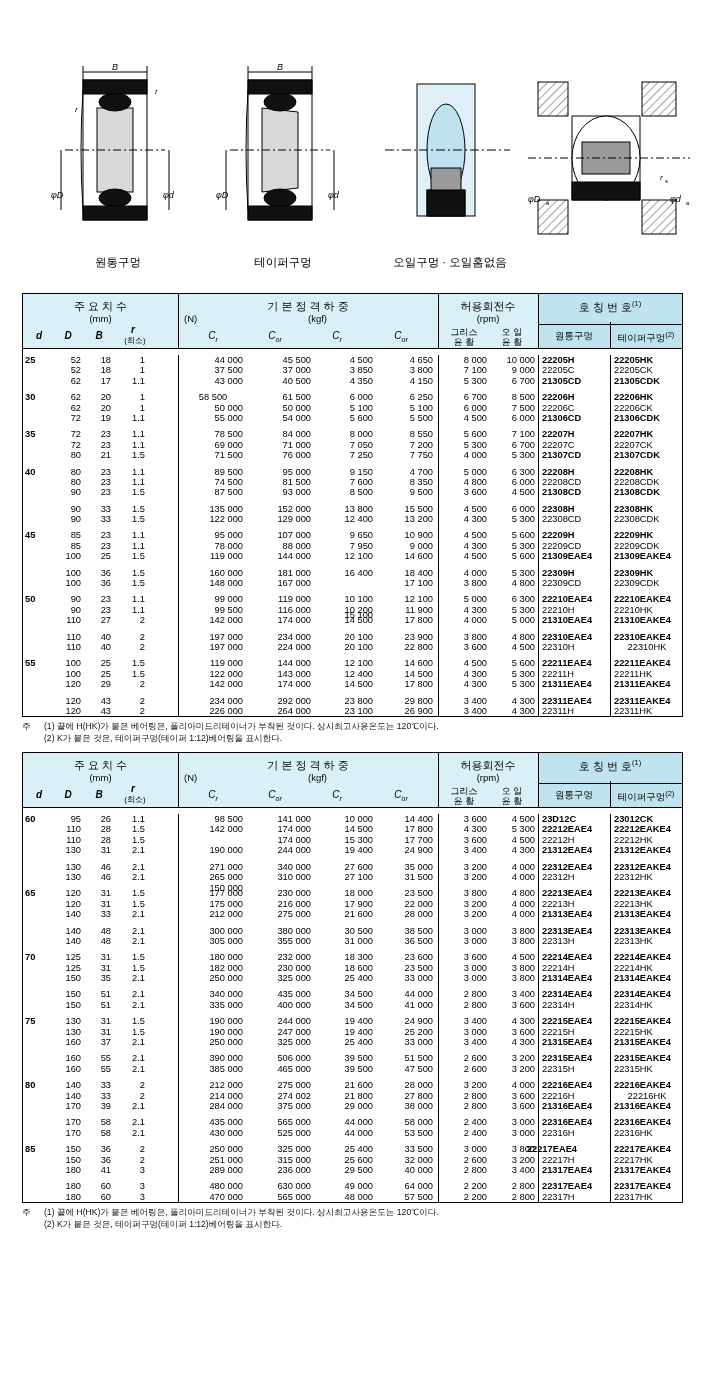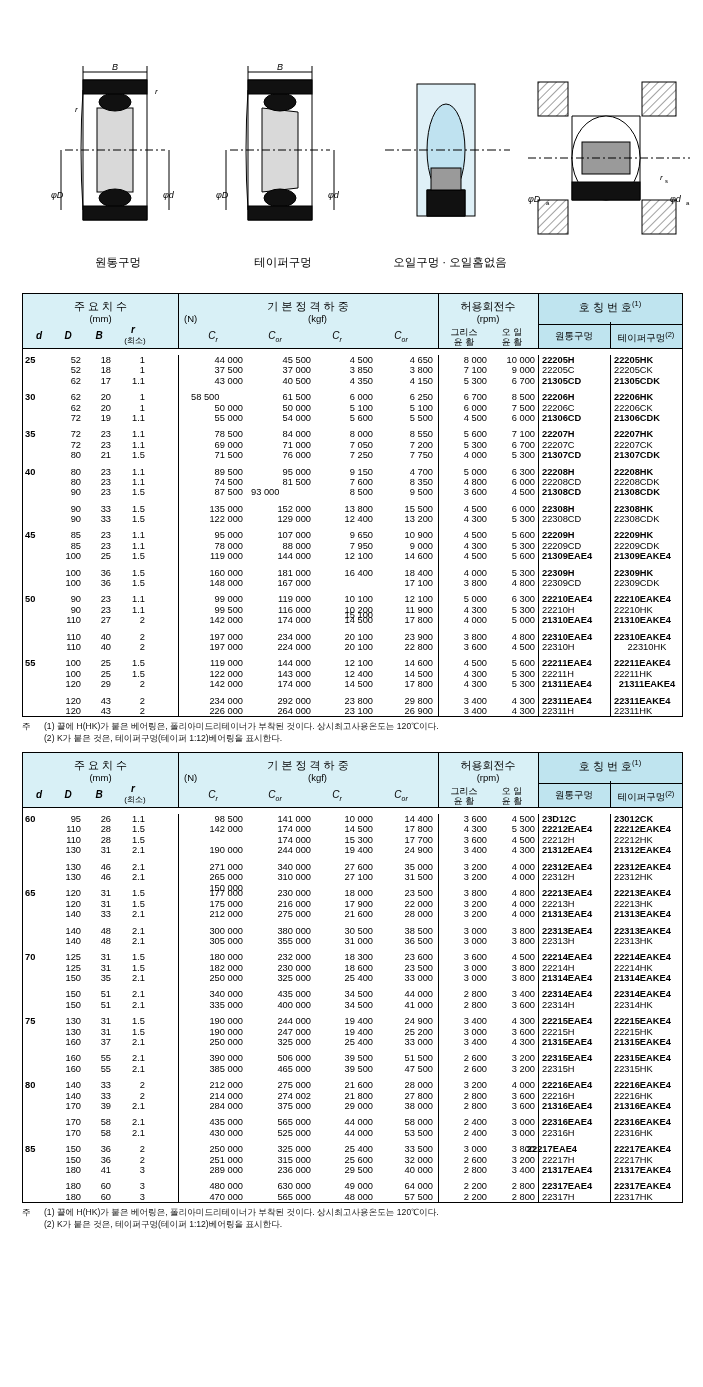--- a/index.html
+++ b/index.html
@@ -260,21 +260,21 @@
             <span class="bold" style="left: 519px; width: 66px; text-align: left;">21305CD</span>
             <span class="bold" style="left: 591px; width: 66px; text-align: left;">21305CDK</span>
           </div>
         </div>
         <div style="position: relative; margin-top: 6px;">
           <div class="row">
             <span class="bold" style="left: 2px; width: 26px; text-align: left;">30</span>
             <span style="left: 28px; width: 30px; text-align: right;">62</span>
             <span style="left: 60px; width: 28px; text-align: right;">20</span>
             <span style="left: 92px; width: 30px; text-align: right;">1</span>
-            <span style="left: 168px; width: 60px; text-align: left;">58 500</span>
+            <span style="left: 160px; width: 60px; text-align: center;">58 500</span>
             <span style="left: 228px; width: 60px; text-align: right;">61 500</span>
             <span style="left: 296px; width: 54px; text-align: right;">6 000</span>
             <span style="left: 356px; width: 54px; text-align: right;">6 250</span>
             <span style="left: 418px; width: 46px; text-align: right;">6 700</span>
             <span style="left: 468px; width: 44px; text-align: right;">8 500</span>
             <span class="bold" style="left: 519px; width: 66px; text-align: left;">22206H</span>
             <span class="bold" style="left: 591px; width: 66px; text-align: left;">22206HK</span>
           </div>
           <div class="row">
             <span style="left: 2px; width: 26px; text-align: left;"></span>
@@ -377,21 +377,21 @@
             <span style="left: 468px; width: 44px; text-align: right;">6 000</span>
             <span style="left: 519px; width: 66px; text-align: left;">22208CD</span>
             <span style="left: 591px; width: 66px; text-align: left;">22208CDK</span>
           </div>
           <div class="row">
             <span style="left: 2px; width: 26px; text-align: left;"></span>
             <span style="left: 28px; width: 30px; text-align: right;">90</span>
             <span style="left: 60px; width: 28px; text-align: right;">23</span>
             <span style="left: 92px; width: 30px; text-align: right;">1.5</span>
             <span style="left: 160px; width: 60px; text-align: right;">87 500</span>
-            <span style="left: 228px; width: 60px; ">93 000</span>
+            <span style="left: 228px; width: 60px; text-align: right;">93 000</span>
             <span style="left: 296px; width: 54px; text-align: right;">8 500</span>
             <span style="left: 356px; width: 54px; text-align: right;">9 500</span>
             <span style="left: 418px; width: 46px; text-align: right;">3 600</span>
             <span style="left: 468px; width: 44px; text-align: right;">4 500</span>
             <span class="bold" style="left: 519px; width: 66px; text-align: left;">21308CD</span>
             <span class="bold" style="left: 591px; width: 66px; text-align: left;">21308CDK</span>
           </div>
         </div>
         <div style="position: relative; margin-top: 6px;">
           <div class="row">
@@ -605,21 +605,21 @@
             <span style="left: 28px; width: 30px; text-align: right;">120</span>
             <span style="left: 60px; width: 28px; text-align: right;">29</span>
             <span style="left: 92px; width: 30px; text-align: right;">2</span>
             <span style="left: 160px; width: 60px; text-align: right;">142 000</span>
             <span style="left: 228px; width: 60px; text-align: right;">174 000</span>
             <span style="left: 296px; width: 54px; text-align: right;">14 500</span>
             <span style="left: 356px; width: 54px; text-align: right;">17 800</span>
             <span style="left: 418px; width: 46px; text-align: right;">4 300</span>
             <span style="left: 468px; width: 44px; text-align: right;">5 300</span>
             <span class="bold" style="left: 519px; width: 66px; text-align: left;">21311EAE4</span>
-            <span class="bold" style="left: 591px; width: 66px; text-align: center;">21311EAKE4</span>
+            <span class="bold" style="left: 591px; width: 66px; text-align: left;">21311EAKE4</span>
           </div>
         </div>
         <div style="position: relative; margin-top: 6px;">
           <div class="row">
             <span style="left: 2px; width: 26px; text-align: left;"></span>
             <span style="left: 28px; width: 30px; text-align: right;">120</span>
             <span style="left: 60px; width: 28px; text-align: right;">43</span>
             <span style="left: 92px; width: 30px; text-align: right;">2</span>
             <span style="left: 160px; width: 60px; text-align: right;">234 000</span>
             <span style="left: 228px; width: 60px; text-align: right;">292 000</span>
@@ -1027,21 +1027,21 @@
             <span style="left: 28px; width: 30px; text-align: right;">140</span>
             <span style="left: 60px; width: 28px; text-align: right;">33</span>
             <span style="left: 92px; width: 30px; text-align: right;">2</span>
             <span style="left: 160px; width: 60px; text-align: right;">214 000</span>
             <span style="left: 228px; width: 60px; text-align: right;">274 002</span>
             <span style="left: 296px; width: 54px; text-align: right;">21 800</span>
             <span style="left: 356px; width: 54px; text-align: right;">27 800</span>
             <span style="left: 418px; width: 46px; text-align: right;">2 800</span>
             <span style="left: 468px; width: 44px; text-align: right;">3 600</span>
             <span style="left: 519px; width: 66px; text-align: left;">22216H</span>
-            <span style="left: 591px; width: 66px; text-align: left;">22216HK</span>
+            <span style="left: 591px; width: 66px; text-align: center;">22216HK</span>
           </div>
           <div class="row">
             <span style="left: 2px; width: 26px; text-align: left;"></span>
             <span style="left: 28px; width: 30px; text-align: right;">170</span>
             <span style="left: 60px; width: 28px; text-align: right;">39</span>
             <span style="left: 92px; width: 30px; text-align: right;">2.1</span>
             <span style="left: 160px; width: 60px; text-align: right;">284 000</span>
             <span style="left: 228px; width: 60px; text-align: right;">375 000</span>
             <span style="left: 296px; width: 54px; text-align: right;">29 000</span>
             <span style="left: 356px; width: 54px; text-align: right;">38 000</span>

